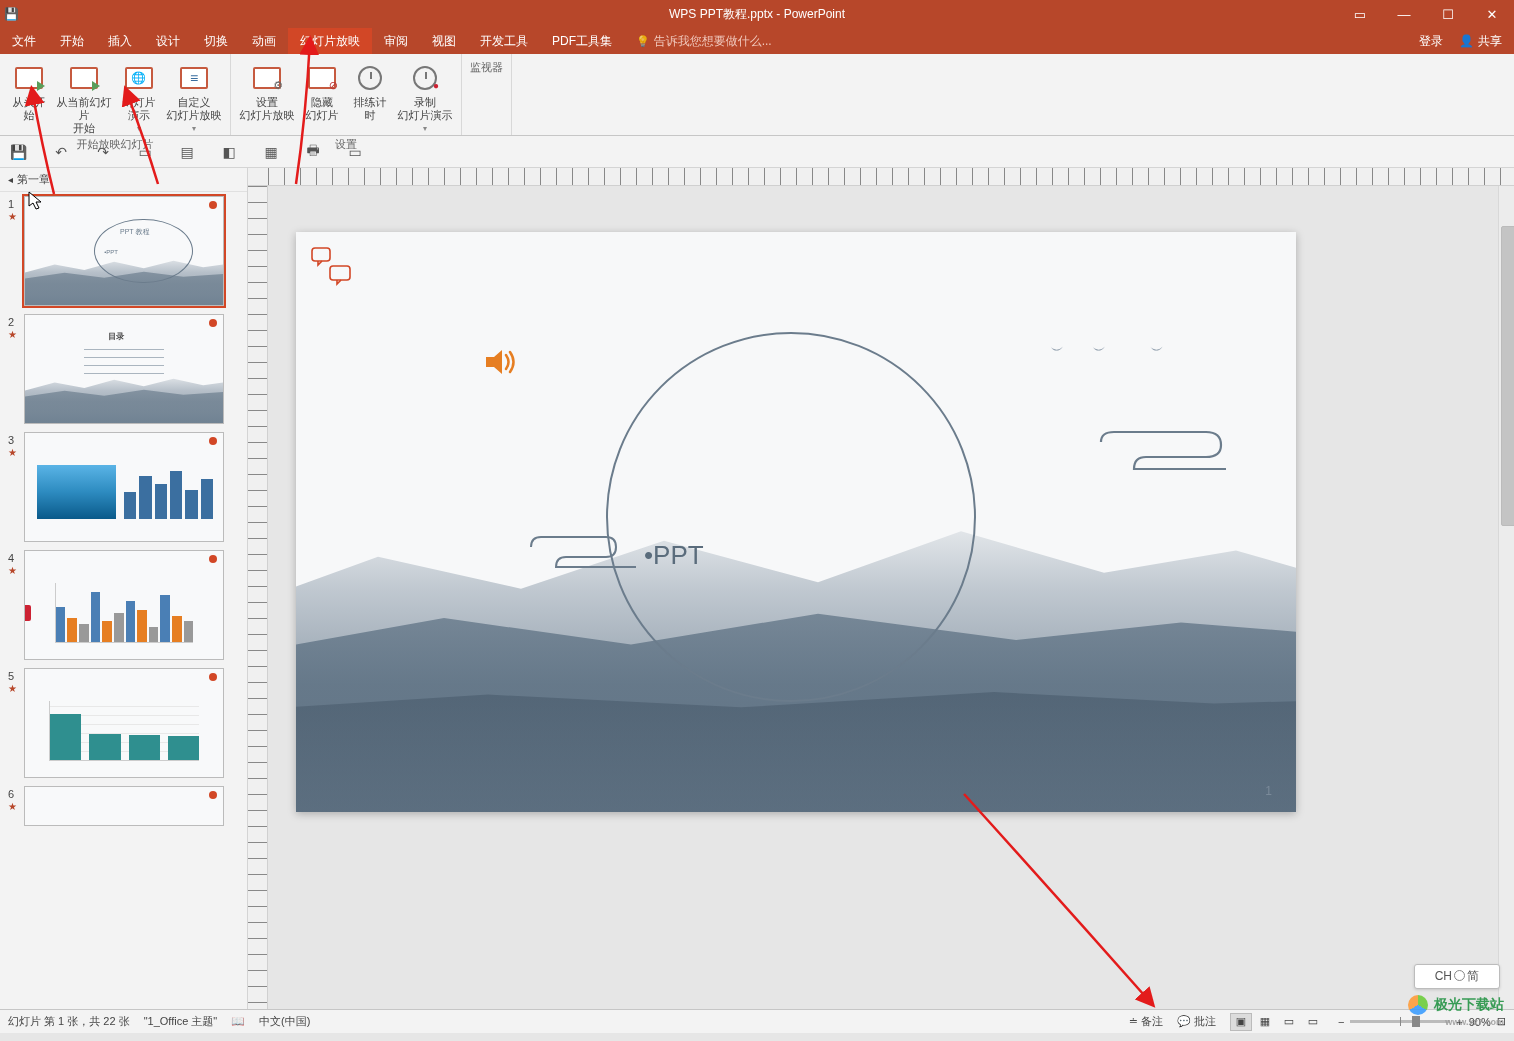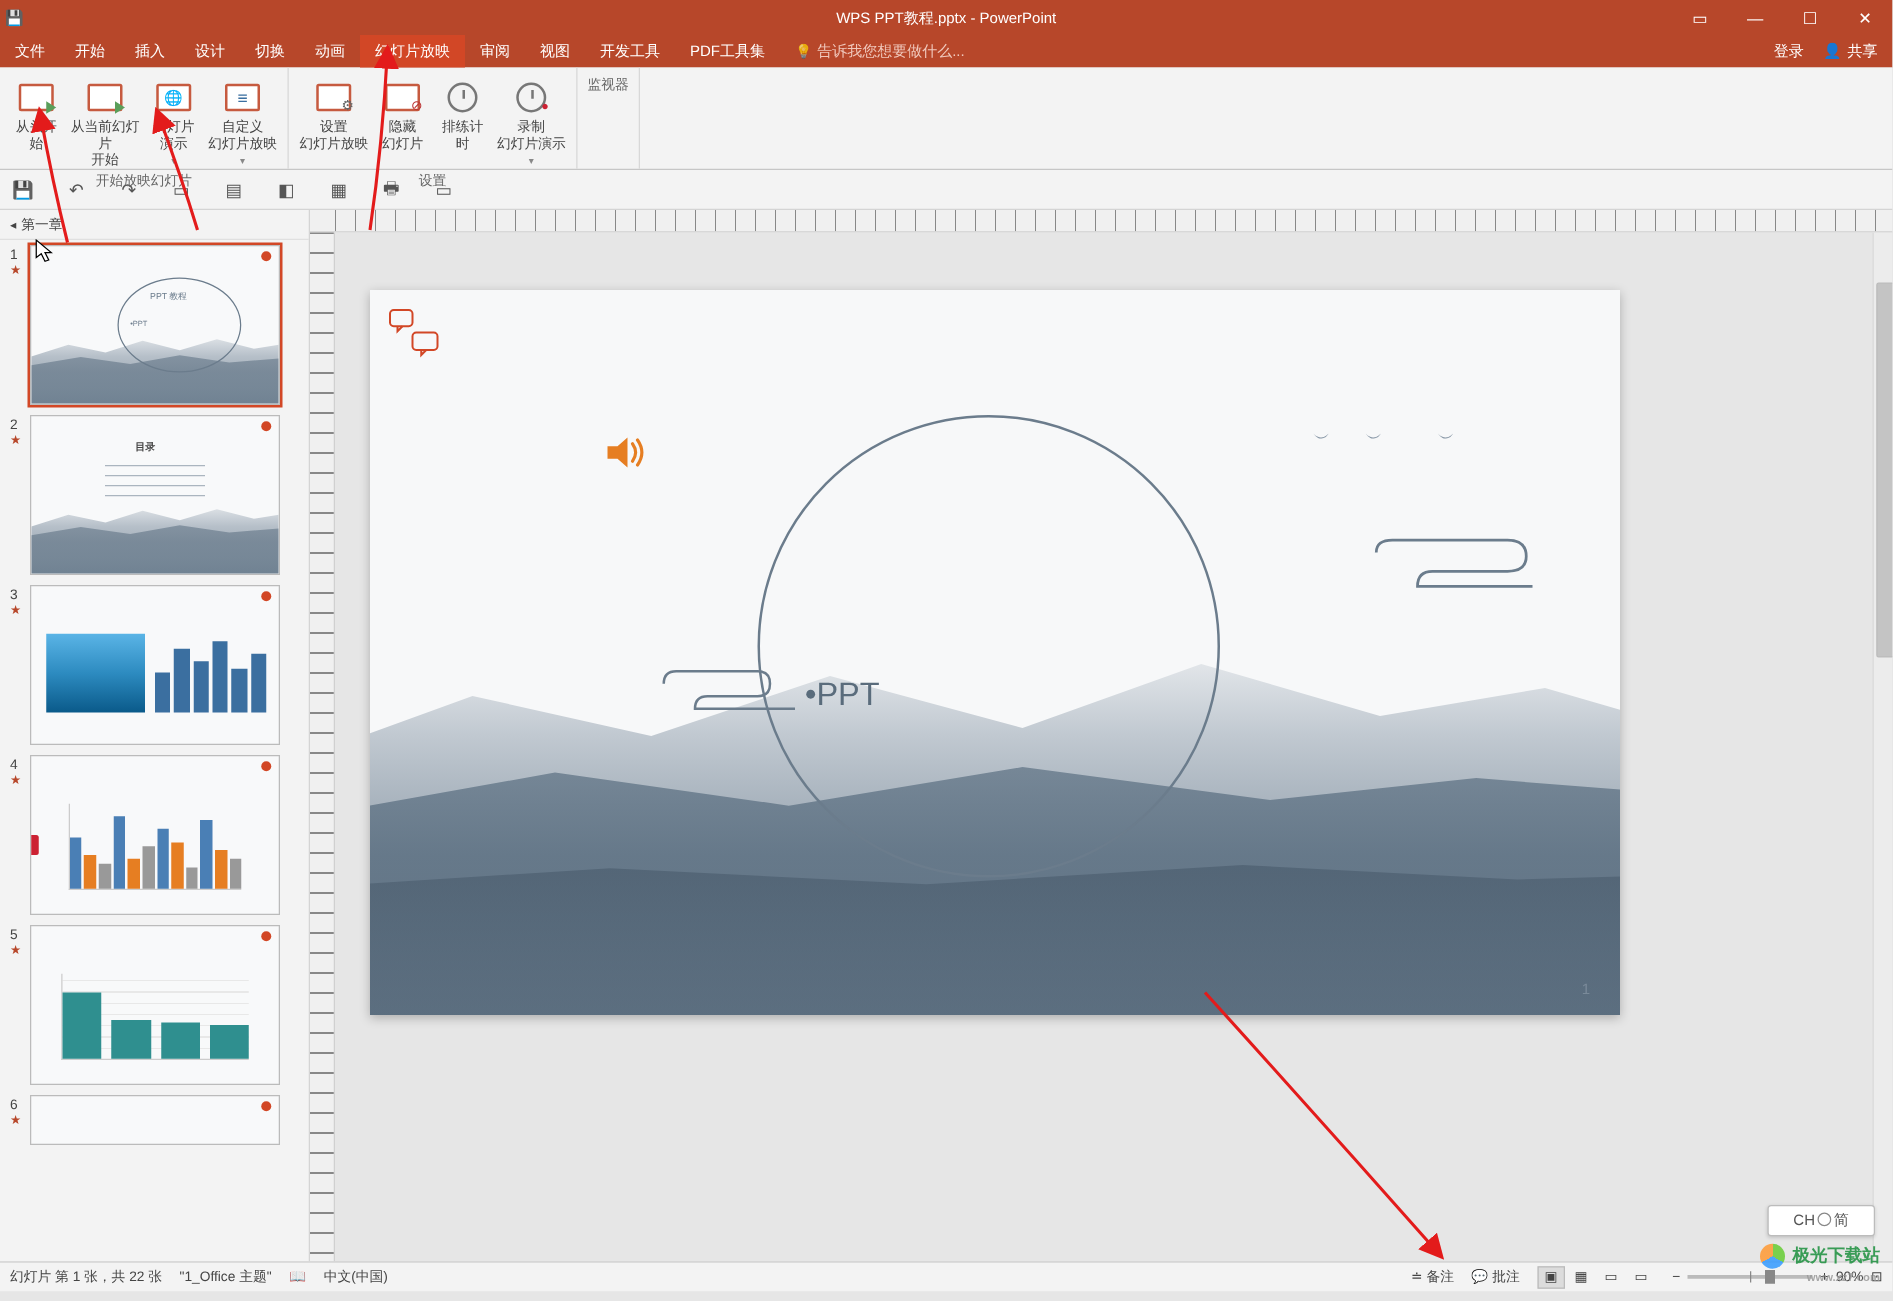--- a/index.html
+++ b/index.html
@@ -43,21 +43,21 @@
 .workarea { display: flex; height: 841px; background: #e6e6e6; }
 
 
 .thumbpanel { width: 248px; background: #f3f3f3; border-right: 1px solid #d4d4d4; display: flex; flex-direction: column; }
 .thumbheader { height: 24px; display: flex; align-items: center; padding: 0 8px; font-size: 11px; color: #444; border-bottom: 1px solid #e0e0e0; }
 .thumbheader::before { content: "◂"; margin-right: 4px; font-size: 10px; }
 .thumblist { flex: 1; overflow-y: auto; padding: 4px 8px; }
 .thumbitem { display: flex; margin-bottom: 8px; }
 .thumbitem .num { width: 16px; font-size: 11px; color: #444; padding-top: 2px; }
 .thumbitem .num .star { color: #b7472a; font-size: 10px; }
-.thumb { width: 200px; height: 128px; background: #f8f9fa; border: 1px solid #bbb; position: relative; overflow: hidden; }
+.thumb { width: 200px; height: 110px; background: #f8f9fa; border: 1px solid #bbb; position: relative; overflow: hidden; }
 .thumb.selected { outline: 2px solid #d24726; outline-offset: 0; }
 .thumb .brand { position: absolute; top: 4px; right: 6px; width: 8px; height: 8px; border-radius: 50%; background: #d24726; }
 .mountains { position: absolute; inset: 0; }
 .mountains::before { content: ""; position: absolute; bottom: 0; left: 0; right: 0; height: 50%; background: linear-gradient(180deg, transparent 0%, #8a99a8 40%, #6e8091 60%, #8a99a8 80%); clip-path: polygon(0 40%, 15% 25%, 30% 35%, 45% 20%, 60% 32%, 75% 18%, 90% 30%, 100% 25%, 100% 100%, 0 100%); opacity: .6; }
 .mountains::after { content: ""; position: absolute; bottom: 0; left: 0; right: 0; height: 35%; background: linear-gradient(180deg, #7a8a99 0%, #5f7385 100%); clip-path: polygon(0 30%, 20% 15%, 40% 28%, 60% 12%, 80% 25%, 100% 18%, 100% 100%, 0 100%); opacity: .8; }
 .thumb .circle { position: absolute; top: 20%; left: 35%; width: 50%; height: 60%; border: 1px solid #6b7c8c; border-radius: 50%; }
 .thumb .ttitle { position: absolute; top: 28%; left: 48%; font-size: 7px; color: #6b7c8c; }
 .thumb .tsub { position: absolute; top: 48%; left: 40%; font-size: 6px; color: #6b7c8c; }
 
 .thumb.chart .bars { position: absolute; left: 50%; top: 30%; width: 45%; height: 50%; display: flex; align-items: flex-end; gap: 3px; }

